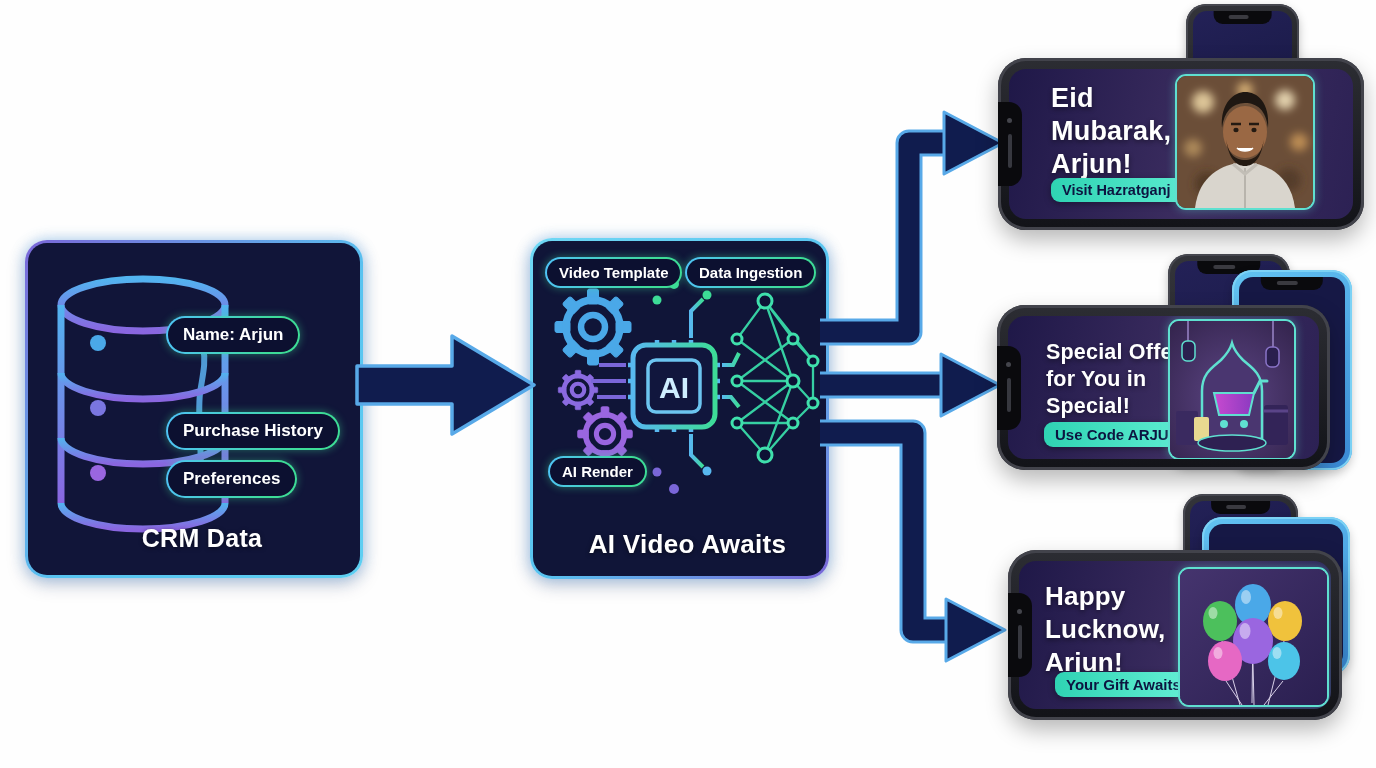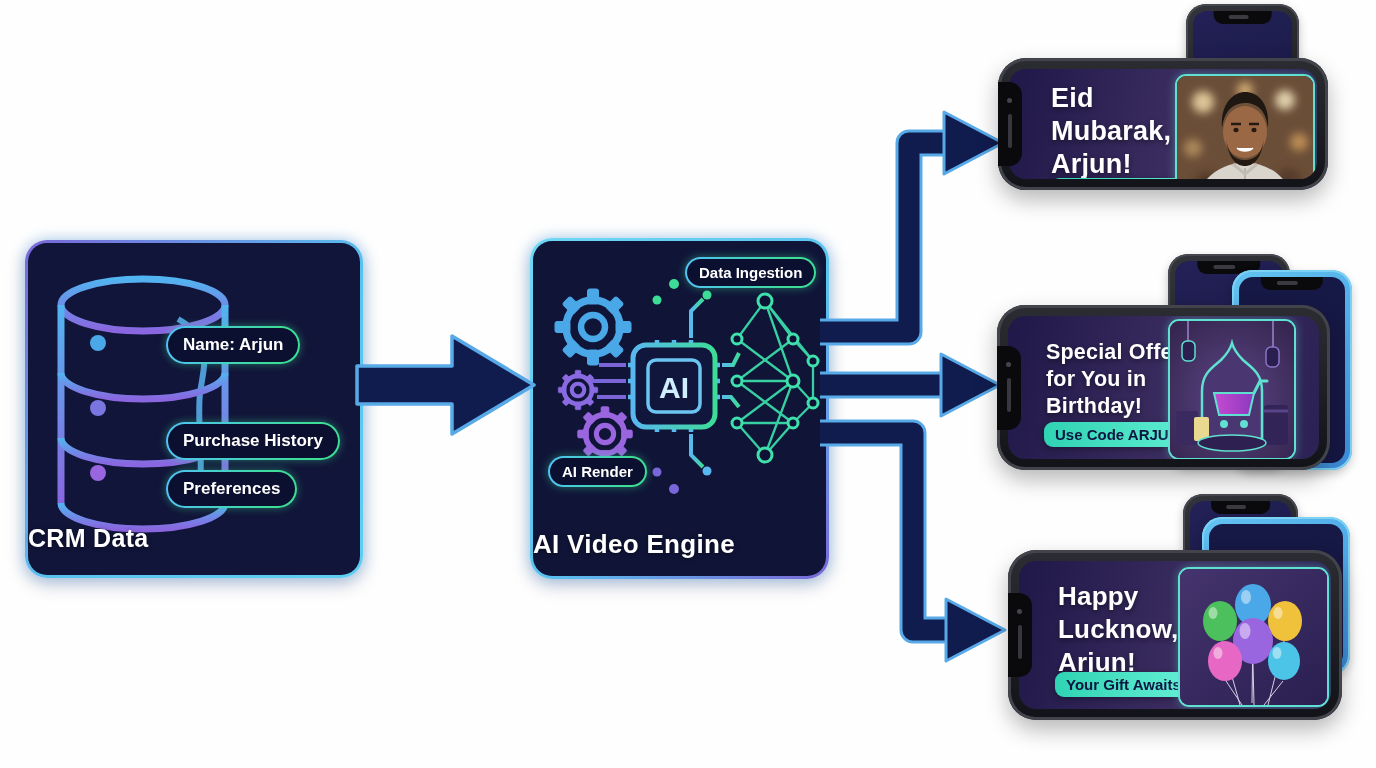--- a/index.html
+++ b/index.html
@@ -11,30 +11,30 @@
         box-shadow:0 0 14px rgba(90,170,240,.45), 0 6px 18px rgba(20,30,80,.25);}
   .dbox.crm{left:25px;top:240px;width:332px;height:332px;
         border:3px solid transparent;
         background:linear-gradient(#111539,#111539) padding-box,
                    linear-gradient(135deg,#7a67d8,#58c3f0 55%,#5ecff2) border-box;}
   .dbox.engine{left:530px;top:238px;width:293px;height:335px;
         border:3px solid transparent;
         background:linear-gradient(#101538,#101538) padding-box,
                    linear-gradient(315deg,#7a67d8,#58c3f0 45%,#6fd8f5) border-box;}
   .dbox svg{position:absolute;left:0;top:0;}
-  .box-title{position:absolute;left:0;right:0;text-align:left;color:#fff;font-weight:bold;
+  .box-title{position:absolute;left:16px;right:0;text-align:center;color:#fff;font-weight:bold;
              letter-spacing:.3px;text-shadow:0 1px 4px rgba(0,0,0,.5);}
   .crm .box-title{bottom:22px;font-size:25px;}
   .engine .box-title{bottom:16px;font-size:26px;}
 
   .pill{position:absolute;border:2px solid transparent;border-radius:20px;white-space:nowrap;
         background:linear-gradient(#0c1030,#0c1030) padding-box,
                    linear-gradient(100deg,#4fc3f7,#3ddc97 80%) border-box;
         color:#fff;font-weight:bold;box-shadow:0 0 9px rgba(61,220,151,.45);}
-  .crm .pill{font-size:17px;padding:7px 15px;margin-top:10px;}
+  .crm .pill{font-size:17px;padding:7px 15px;}
   .engine .pill{font-size:15px;padding:5px 12px;}
   .p1{left:138px;top:73px;} .p2{left:138px;top:121px;} .p3{left:138px;top:169px;} .p4{left:138px;top:217px;}
   .t1{left:12px;top:16px;} .t2{left:152px;top:16px;} .t3{left:15px;top:215px;} .t4{left:107px;top:238px;}
 
   
   .arrows{position:absolute;left:0;top:0;z-index:1;pointer-events:none;}
   .dbox{z-index:1;}
 
   
   .cluster{position:absolute;z-index:2;}
@@ -55,21 +55,21 @@
   .notch-l{position:absolute;left:0;top:50%;transform:translateY(-50%);width:24px;height:84px;
            background:#0a0a0d;border-radius:0 13px 13px 0;}
   .notch-l::before{content:"";position:absolute;left:9px;top:16px;width:5px;height:5px;border-radius:50%;background:#44454c;}
   .notch-l::after{content:"";position:absolute;left:10px;top:32px;width:4px;height:34px;border-radius:3px;background:#37383f;}
 
   .headline{position:absolute;color:#fff;font-weight:bold;letter-spacing:.2px;
             text-shadow:0 2px 5px rgba(0,0,0,.45);}
   .headline span{display:block;}
   .hl-top{left:42px;top:13px;font-size:27px;line-height:33px;}
   .hl-mid{left:38px;top:23px;font-size:21.5px;line-height:27px;}
-  .hl-bot{left:39px;top:19px;font-size:26px;line-height:33px;}
+  .hl-bot{left:26px;top:19px;font-size:26px;line-height:33px;}
 
   .badge{position:absolute;display:inline-block;padding:4px 11px;border-radius:9px;
          background:linear-gradient(90deg,#2fd3b3,#66f0d6);color:#0c1440;font-weight:bold;
          font-size:14.5px;white-space:nowrap;box-shadow:0 2px 7px rgba(0,0,0,.35);}
   .bd-top{left:42px;top:109px;}
   .bd-mid{left:36px;top:106px;font-size:15px;}
   .bd-bot{left:36px;top:111px;font-size:15px;}
 
   .panel{position:absolute;border:2px solid #5fe0d0;border-radius:11px;overflow:hidden;
          box-shadow:0 0 10px rgba(95,224,208,.4);}
@@ -213,23 +213,24 @@
           <circle cx="204" cy="140" r="5"></circle>
             <circle cx="260" cy="140" r="6"></circle>
             <circle cx="204" cy="182" r="5"></circle>
           <circle cx="260" cy="182" r="5"></circle>
             <circle cx="232" cy="214" r="7"></circle>
             <circle cx="280" cy="120" r="5"></circle>
             <circle cx="280" cy="162" r="5"></circle>
         </g>
       </g>
     </svg>
+    <div class="pill t1">Video Template</div>
     <div class="pill t2">Data Ingestion</div>
     <div class="pill t3">AI Render</div>
-    <div class="box-title">AI Video Engine</div>
+    <div class="box-title">AI Video Awaits</div>
   </section>
 
   <svg class="arrows" width="1376" height="768" viewBox="0 0 1376 768">
     <polygon points="357,366 452,366 452,336 534,385 452,434 452,404 357,404" fill="#101c4e" stroke="#58a9e8" stroke-width="3.5" stroke-linejoin="round"></polygon>
     <g fill="none" stroke="#58a9e8" stroke-width="27" stroke-linejoin="round">
       <path d="M820,332 H909 V143 H946"></path>
       <path d="M820,385 H943"></path>
       <path d="M820,433 H913 V630 H948"></path>
     </g>
     <g fill="none" stroke="#101c4e" stroke-width="21" stroke-linejoin="round">
@@ -242,21 +243,21 @@
       <polygon points="941,354 1000,385 941,416"></polygon>
       <polygon points="946,599 1005,630 946,661"></polygon>
     </g>
   </svg>
 
   <div class="cluster">
     <div class="phone-p" style="left:1186px;top:4px;width:113px;height:158px;">
       <div class="pscreen"></div>
         <div class="notch-t"></div>
     </div>
-    <div class="phone-l" style="left:998px;top:58px;width:330px;height:132px;">
+    <div class="phone-l" style="left:998px;top:58px;width:330px;height:172px;padding-left:36px;">
       <div class="screen">
         <div class="headline hl-top">
           <span>Eid</span>
           <span>Mubarak,</span>
           <span>Arjun!</span>
         </div>
         <div class="badge bd-top">Visit Hazratganj Store</div>
         <div class="panel" style="left:166px;top:5px;width:136px;height:132px;">
           <svg width="136" height="132" viewBox="0 0 136 132">
             <defs>
@@ -298,21 +299,21 @@
     </div>
     <div class="phone-p blue" style="left:1232px;top:270px;width:120px;height:200px;">
       <div class="pscreen"></div>
         <div class="notch-t"></div>
     </div>
     <div class="phone-l" style="left:997px;top:305px;width:333px;height:165px;">
       <div class="screen">
         <div class="headline hl-mid">
           <span>Special Offer</span>
           <span>for You in</span>
-          <span>Birthday!</span>
+          <span>Special!</span>
         </div>
         <div class="badge bd-mid">Use Code ARJUN20</div>
         <div class="panel" style="left:160px;top:3px;width:124px;height:137px;">
           <svg width="124" height="137" viewBox="0 0 124 137">
             <defs>
               <linearGradient id="cart" x1="0" y1="0" x2="1" y2="0">
                 <stop offset="0" stop-color="#c84ad0"></stop>
                   <stop offset="1" stop-color="#8a3ac0"></stop>
               </linearGradient>
               <radialGradient id="glow" cx=".5" cy=".55" r=".7">

